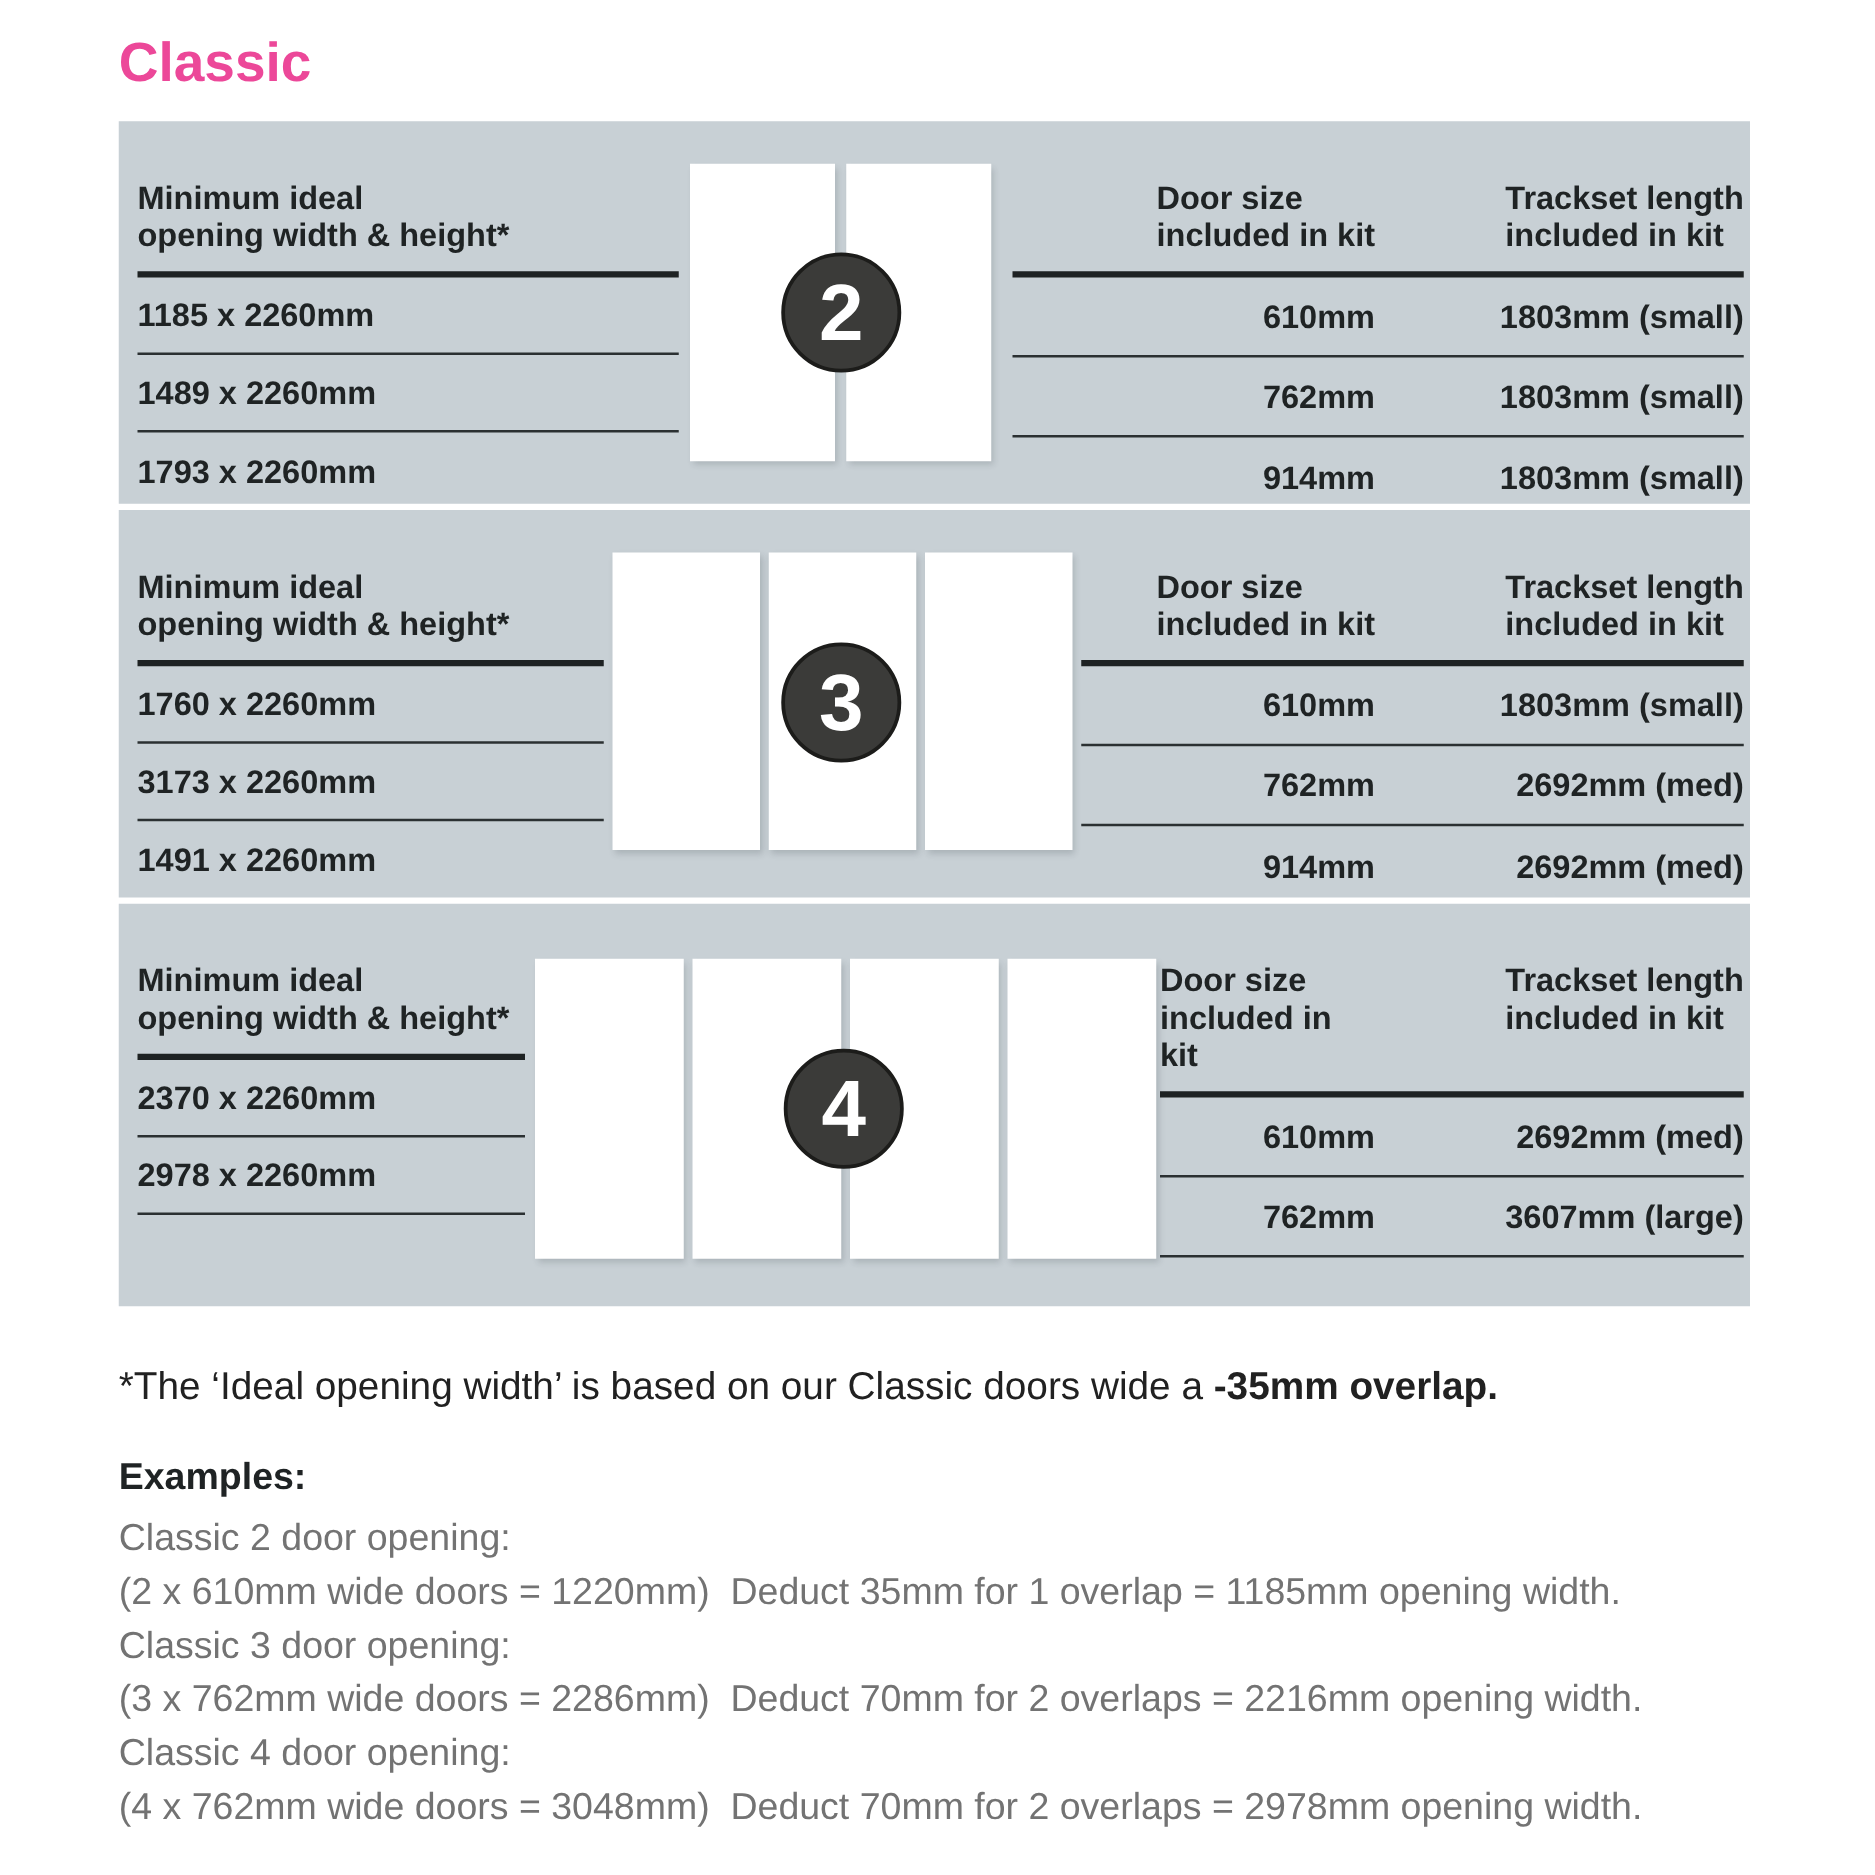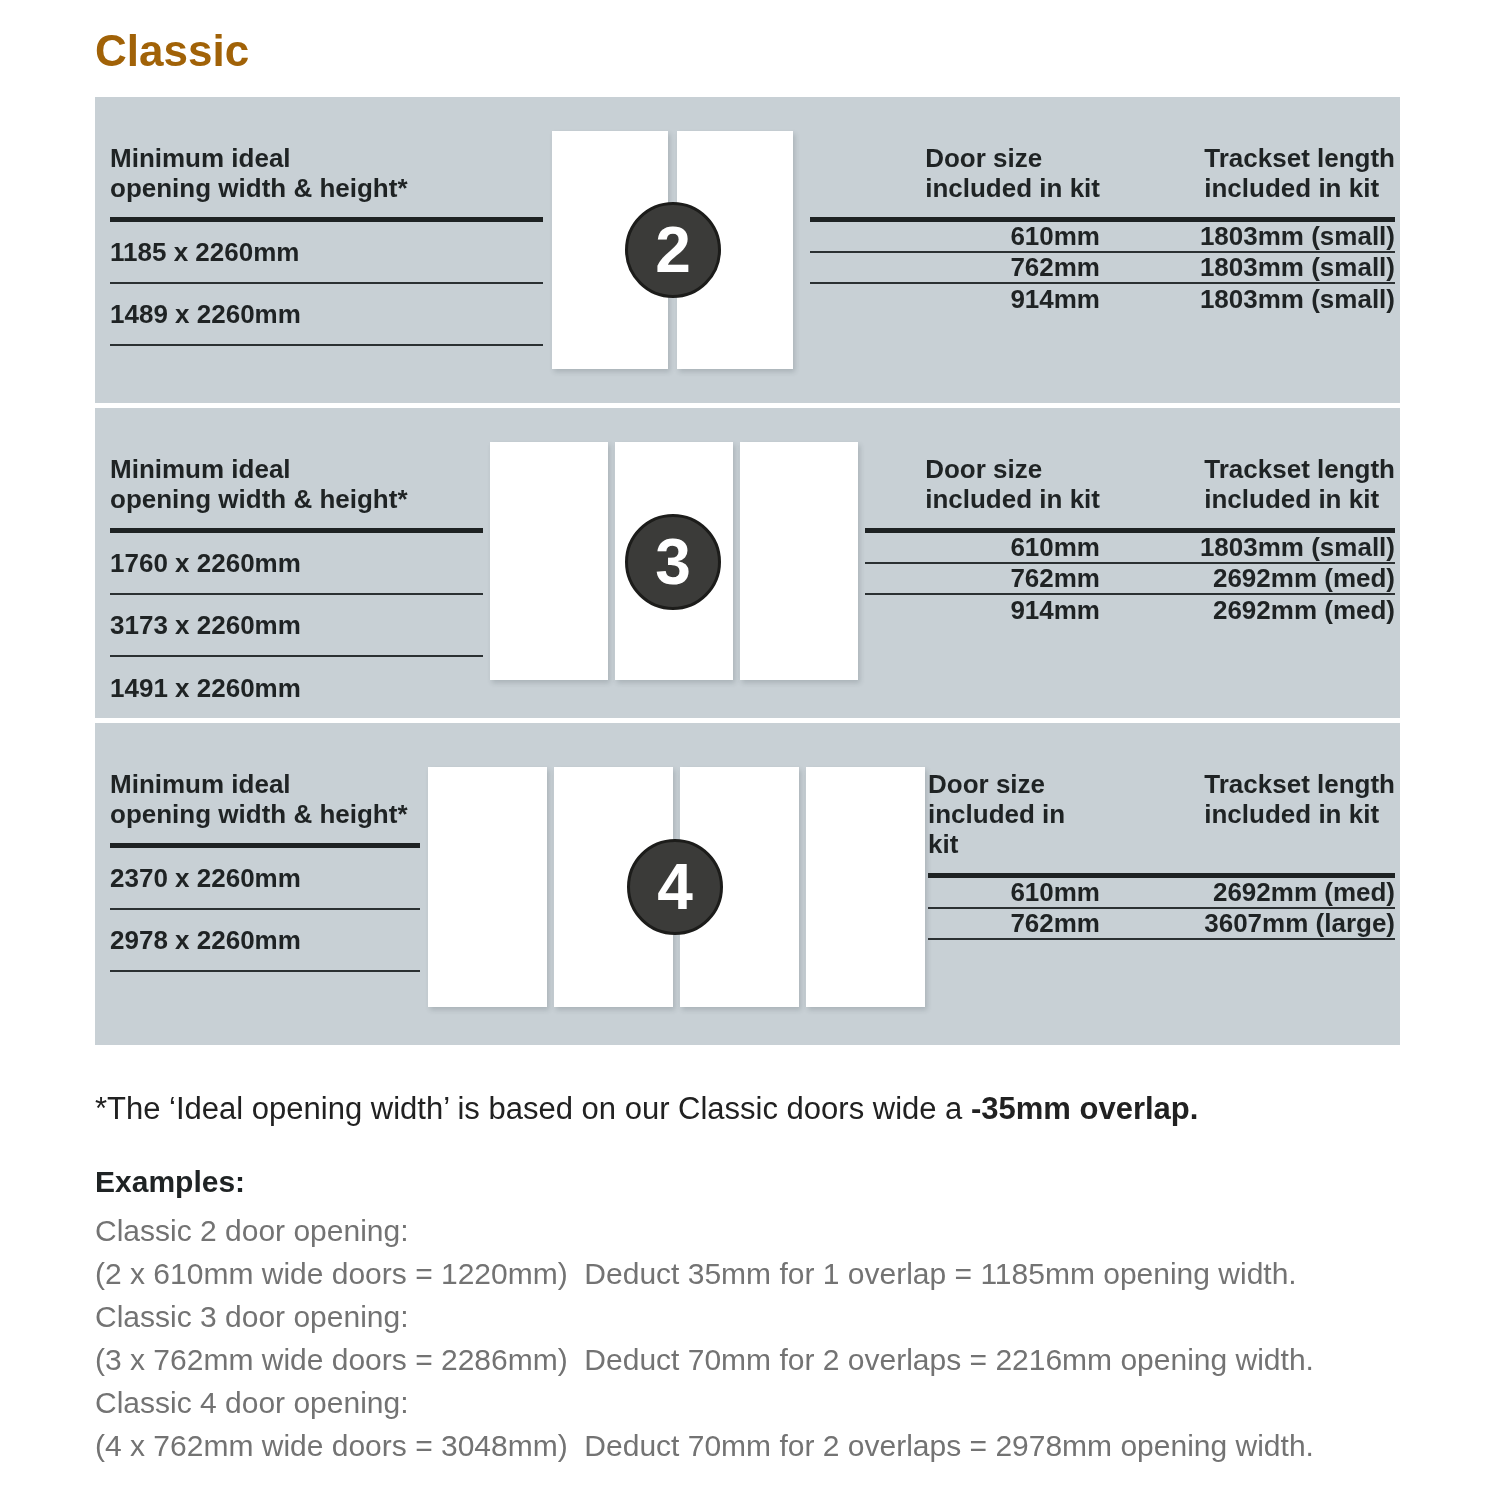--- a/index.html
+++ b/index.html
@@ -1,19 +1,19 @@
 <!DOCTYPE html>
 <html><head>
 <meta charset="utf-8">
 <style>
   * { margin:0; padding:0; box-sizing:border-box; }
   html,body { width:1500px; height:1500px; background:#ffffff;
     font-family:"Liberation Sans", sans-serif; color:#1f2324; }
 
-  .page-title { margin:26px 0 3px 95px; font-size:44px; font-weight:bold; color:#a16207; letter-spacing:0; }
+  .page-title { margin:26px 0 3px 95px; font-size:44px; font-weight:bold; color:#ec4899; letter-spacing:0; }
 
   .panel { width:1305px; margin:21px 0 0 95px; }
 
   .section { position:relative; background:#c8d0d5; }
   .section.s1 { height:306px; }
   .section.s2 { height:310px; }
   .section.s3 { height:322px; }
   .divider { height:5px; background:#ffffff; }
 
   
@@ -44,21 +44,21 @@
   .s1 .badge { left:530px; top:105px; }
   .s2 .badge { left:530px; top:106px; }
   .s3 .badge { left:532px; top:116px; }
 
   
   .right-table { position:absolute; top:0; }
   .s1 .right-table { left:715px; width:585px; }
   .s2 .right-table { left:770px; width:530px; }
   .s3 .right-table { left:833px; width:467px; }
   .hdr-row { display:flex; padding-top:46px; }
-  .kit-row { display:flex; height:31px; align-items:center; border-bottom:2px solid #2b3032; }
+  .kit-row { display:flex; height:64px; align-items:center; border-bottom:2px solid #2b3032; }
   .kit-row.no-line { border-bottom:none; }
   .c1 { flex:1; text-align:right; padding-right:30px; }
   .c2 { width:265px; text-align:right; }
   .hdr-row .c1, .hdr-row .c2 { font-size:26px; line-height:30px; font-weight:bold; }
   .hdr-cell-inner { display:inline-block; text-align:left; }
   .kit-row .c1, .kit-row .c2 { font-size:26px; font-weight:bold; }
 
   
   .footnote { margin:46px 0 0 95px; font-size:31px; color:#212121; }
   .footnote b { font-weight:bold; }
@@ -75,20 +75,21 @@
 
   <div class="section s1">
     <div class="left-col">
       <div class="col-header">
         <div>Minimum ideal</div>
         <div>opening width &amp; height*</div>
       </div>
       <div class="thick-rule"></div>
       <div class="dim-row">1185 x 2260mm</div>
       <div class="dim-row">1489 x 2260mm</div>
+      <div class="dim-row no-line">1793 x 2260mm</div>
     </div>
 
     <div class="doors">
       <div class="door"></div>
       <div class="door"></div>
     </div>
     <div class="badge">2</div>
 
     <div class="right-table">
       <div class="hdr-row">

